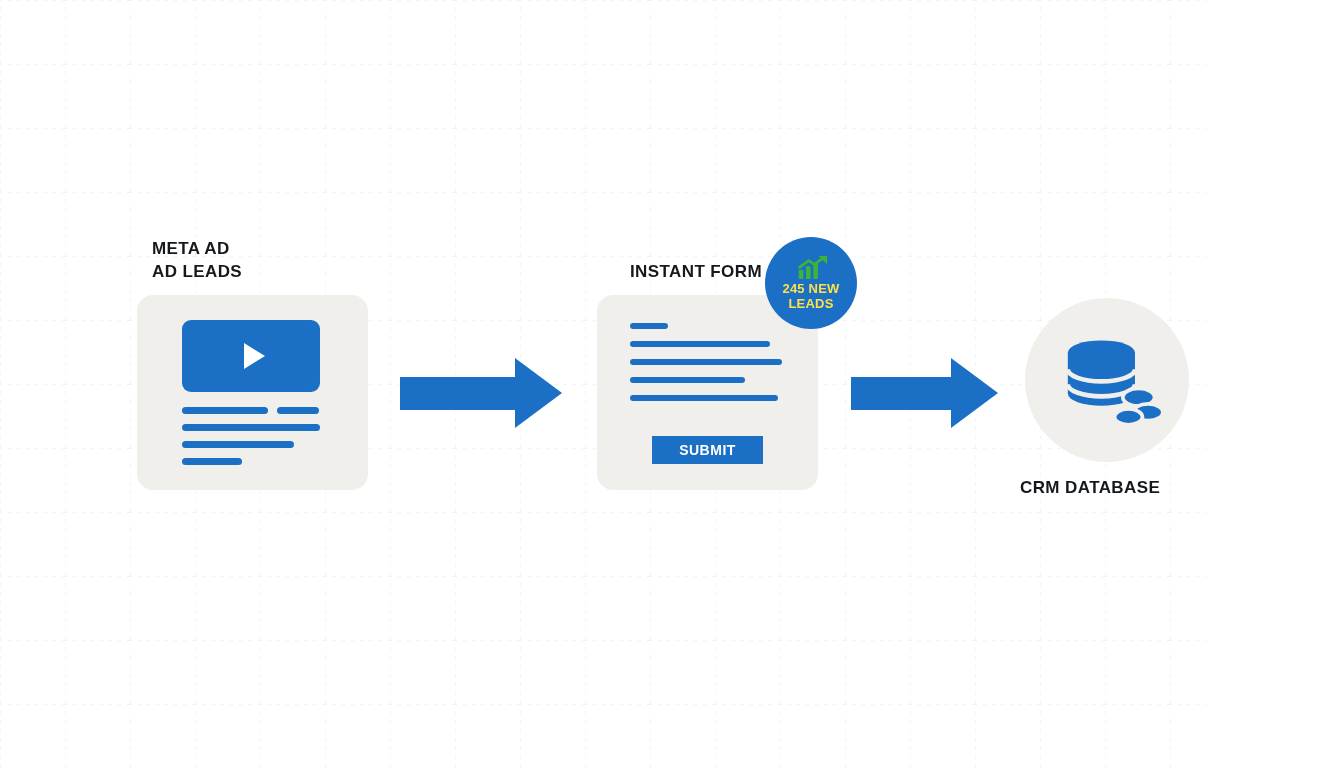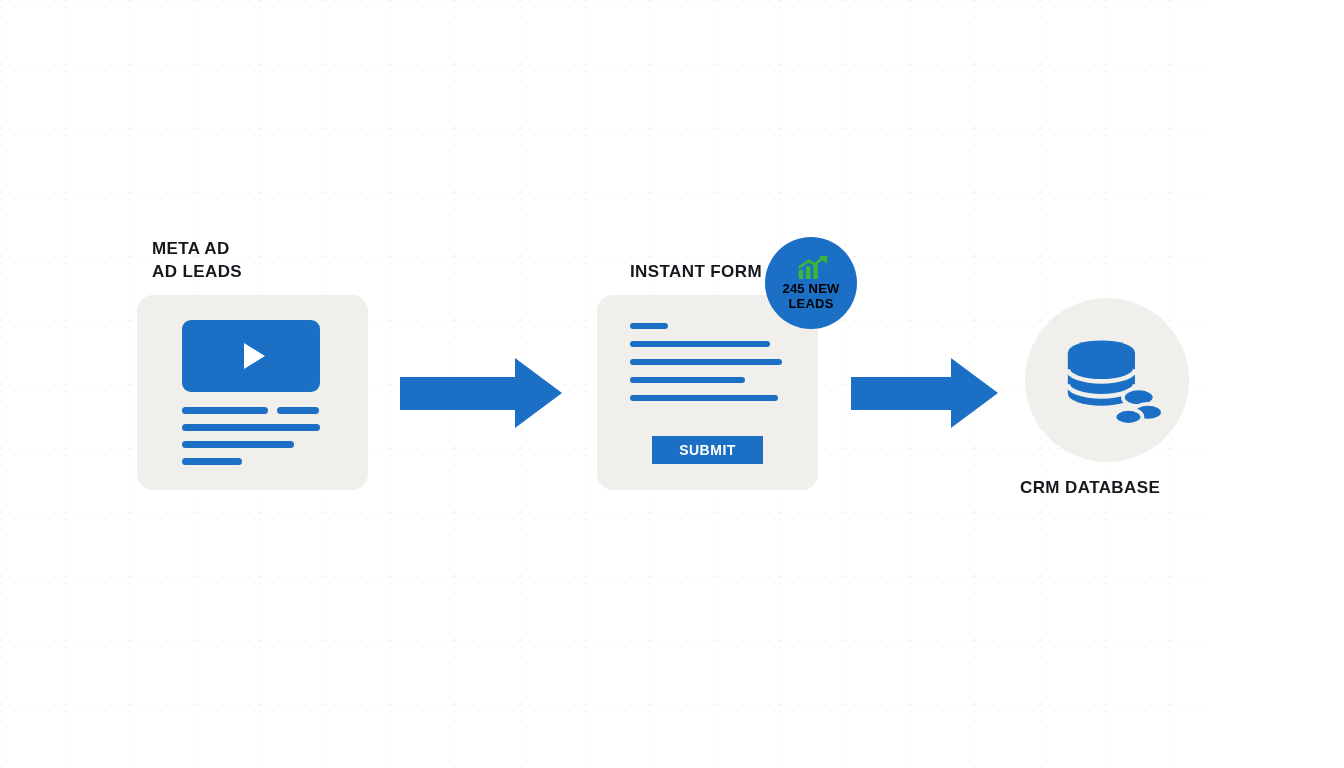--- a/index.html
+++ b/index.html
@@ -39,21 +39,21 @@
             letter-spacing:.5px; border:none; border-radius:0; font-family:inherit; cursor:pointer; }
 
   .arrow { position:absolute; display:flex; align-items:center; height:70px; }
   .shaft { height:33px; background:var(--accent-blue,#1b70c5); }
   .head  { width:0; height:0; border-top:35px solid transparent; border-bottom:35px solid transparent;
            border-left:47px solid var(--accent-blue,#1b70c5); }
   .arrow1 { left:400px; top:358px; } .arrow1 .shaft { width:115px; }
   .arrow2 { left:851px; top:358px; } .arrow2 .shaft { width:100px; }
 
   .badge { position:absolute; left:765px; top:237px; width:92px; height:92px; border-radius:50%;
-           background:var(--accent-blue,#1b70c5); z-index:3; color:#000000;
+           background:var(--accent-blue,#1b70c5); z-index:3; color:#fde047;
            display:flex; flex-direction:column; align-items:center; justify-content:center; }
   .badge-text { font-weight:700; font-size:13px; line-height:15px; text-align:center; letter-spacing:.2px; }
   .chart { margin-bottom:2px; }
   .gbar { fill:var(--green,#3cb43a); }
   .gline { stroke:var(--green,#3cb43a); stroke-width:3; fill:none; }
   .ghead { fill:var(--green,#3cb43a); }
 
   .crm-circle { position:absolute; left:1025px; top:298px; width:164px; height:164px; border-radius:50%;
                 background:var(--card-bg,#f0efec); display:flex; align-items:center; justify-content:center; }
   .dbfill { fill:var(--accent-blue,#1b70c5); }

